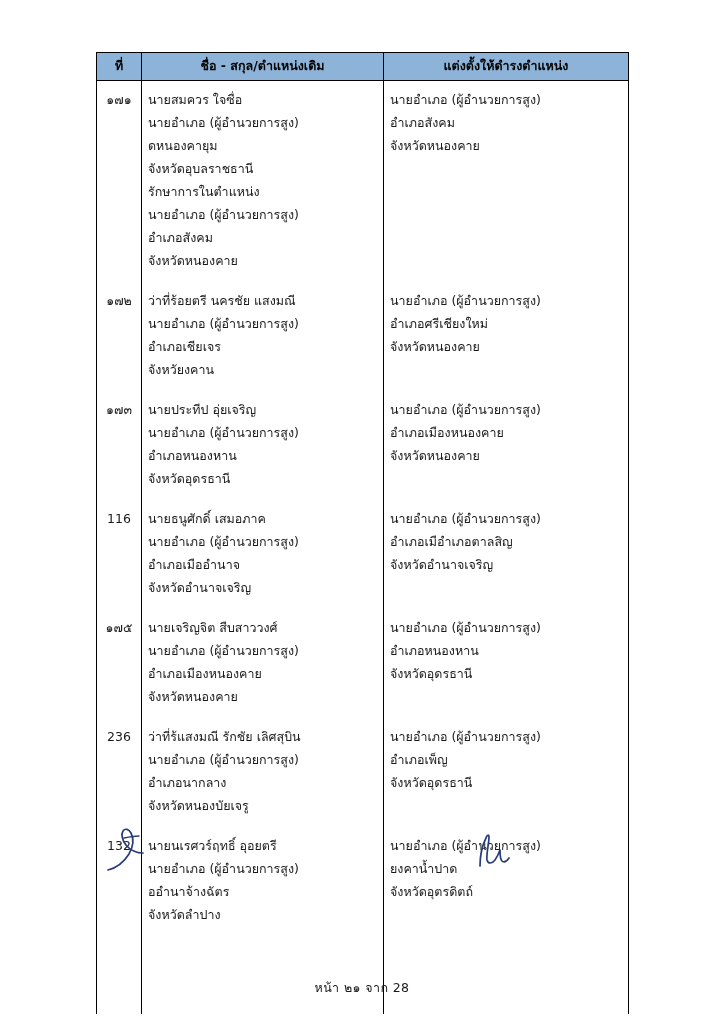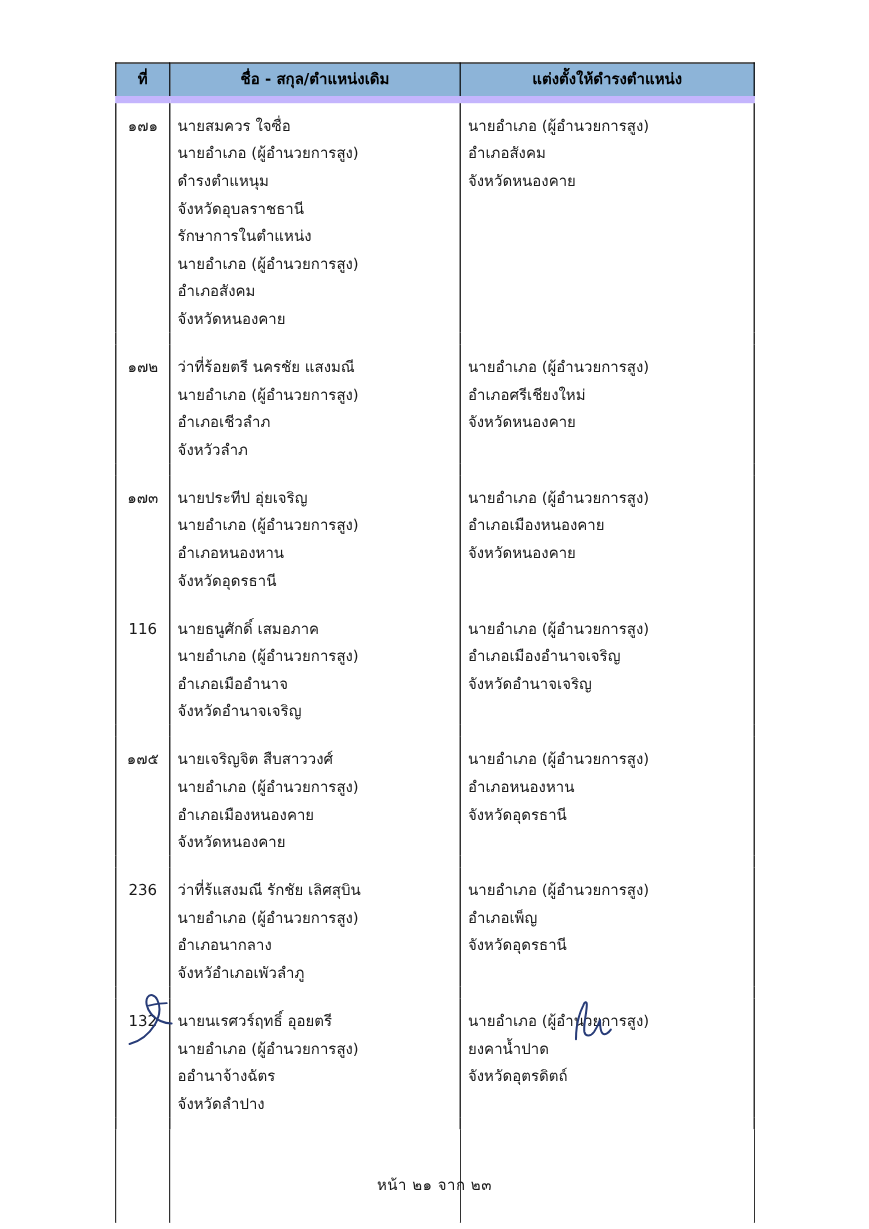--- a/index.html
+++ b/index.html
@@ -58,21 +58,21 @@
     border-right: 1px solid #000000;
     padding: 0;
     vertical-align: top;
     font-size: 12.5px;
     color: #1a1a1a;
     background: #ffffff;
   }
 
   
   #doc-table tbody tr.first-row > td {
-    border-top: 6px solid #c4b5fd;
+    border-top: 1px solid #c4b5fd;
     margin-left: 29px;
   }
 
   .cell-inner {
     padding: 7px 4px 0 6px;
   }
   td.col-no .cell-inner {
     padding: 7px 6px 0 6px;
     text-align: center;
   }
@@ -153,21 +153,21 @@
         <tr class="first-row">
           <td class="col-no">
             <div class="cell-inner">
               <div class="line">๑๗๑</div>
             </div>
           </td>
           <td class="col-name">
             <div class="cell-inner">
               <div class="line">นายสมควร ใจซื่อ</div>
               <div class="line">นายอำเภอ (ผู้อำนวยการสูง)</div>
-              <div class="line">ดำรงตำแหนุม</div>
+              <div class="line">ดหนองคายุม</div>
               <div class="line">จังหวัดอุบลราชธานี</div>
               <div class="line">รักษาการในตำแหน่ง</div>
               <div class="line">นายอำเภอ (ผู้อำนวยการสูง)</div>
               <div class="line">อำเภอสังคม</div>
               <div class="line">จังหวัดหนองคาย</div>
             </div>
           </td>
           <td class="col-appt">
             <div class="cell-inner">
               <div class="line">นายอำเภอ (ผู้อำนวยการสูง)</div>
@@ -190,22 +190,22 @@
         <tr>
           <td class="col-no">
             <div class="cell-inner">
               <div class="line">๑๗๒</div>
             </div>
           </td>
           <td class="col-name">
             <div class="cell-inner">
               <div class="line">ว่าที่ร้อยตรี นครชัย แสงมณี</div>
               <div class="line">นายอำเภอ (ผู้อำนวยการสูง)</div>
-              <div class="line">อำเภอเชีวลำภ</div>
-              <div class="line">จังหวัวลำภ</div>
+              <div class="line">อำเภอเชียเจร</div>
+              <div class="line">จังหวัยงคาน</div>
             </div>
           </td>
           <td class="col-appt">
             <div class="cell-inner">
               <div class="line">นายอำเภอ (ผู้อำนวยการสูง)</div>
               <div class="line">อำเภอศรีเชียงใหม่</div>
               <div class="line">จังหวัดหนองคาย</div>
             </div>
           </td>
         </tr>
@@ -263,21 +263,21 @@
             <div class="cell-inner">
               <div class="line">นายธนูศักดิ์ เสมอภาค</div>
               <div class="line">นายอำเภอ (ผู้อำนวยการสูง)</div>
               <div class="line">อำเภอเมืออำนาจ</div>
               <div class="line">จังหวัดอำนาจเจริญ</div>
             </div>
           </td>
           <td class="col-appt">
             <div class="cell-inner">
               <div class="line">นายอำเภอ (ผู้อำนวยการสูง)</div>
-              <div class="line">อำเภอเมืองอำนาจเจริญ</div>
+              <div class="line">อำเภอเมือำเภอตาลสิญ</div>
               <div class="line">จังหวัดอำนาจเจริญ</div>
             </div>
           </td>
         </tr>
         <tr class="gap-row">
           <td>
             <div class="row-gap"></div>
           </td>
           <td>
             <div class="row-gap"></div>
@@ -323,21 +323,21 @@
           <td class="col-no">
             <div class="cell-inner">
               <div class="line">236</div>
             </div>
           </td>
           <td class="col-name">
             <div class="cell-inner">
               <div class="line">ว่าที่ร้แสงมณี รักชัย เลิศสุบิน</div>
               <div class="line">นายอำเภอ (ผู้อำนวยการสูง)</div>
               <div class="line">อำเภอนากลาง</div>
-              <div class="line">จังหวัอำเภอเพัวลำภู</div>
+              <div class="line">จังหวัดหนองบัยเจรู</div>
             </div>
           </td>
           <td class="col-appt">
             <div class="cell-inner">
               <div class="line">นายอำเภอ (ผู้อำนวยการสูง)</div>
               <div class="line">อำเภอเพ็ญ</div>
               <div class="line">จังหวัดอุดรธานี</div>
             </div>
           </td>
         </tr>
@@ -399,16 +399,16 @@
     <path d="M28 18 C33 17, 38 16, 43 16" fill="none" stroke="#283c78" stroke-width="1.4" stroke-linecap="round"></path>
   </svg>
 
   <svg class="sig" id="signature-appointment-column" viewBox="0 0 60 50" width="60" height="50">
     <path d="M14 40 C14 30, 16 20, 20 12 C21 9, 23 8, 23 11 C23 18, 20 28, 21 34
              C22 38, 26 38, 29 34 C31 31, 33 27, 34 24 C34 28, 34 33, 36 35
              C38 37, 41 35, 43 32" fill="none" stroke="#283c78" stroke-width="1.7" stroke-linecap="round" stroke-linejoin="round"></path>
   </svg>
 
   <div id="page-footer">
-    <span>หน้า ๒๑ จาก ๒๓</span>
+    <span>หน้า ๒๑ จาก 28</span>
   </div>
 
 </div>
 
 </body></html>

